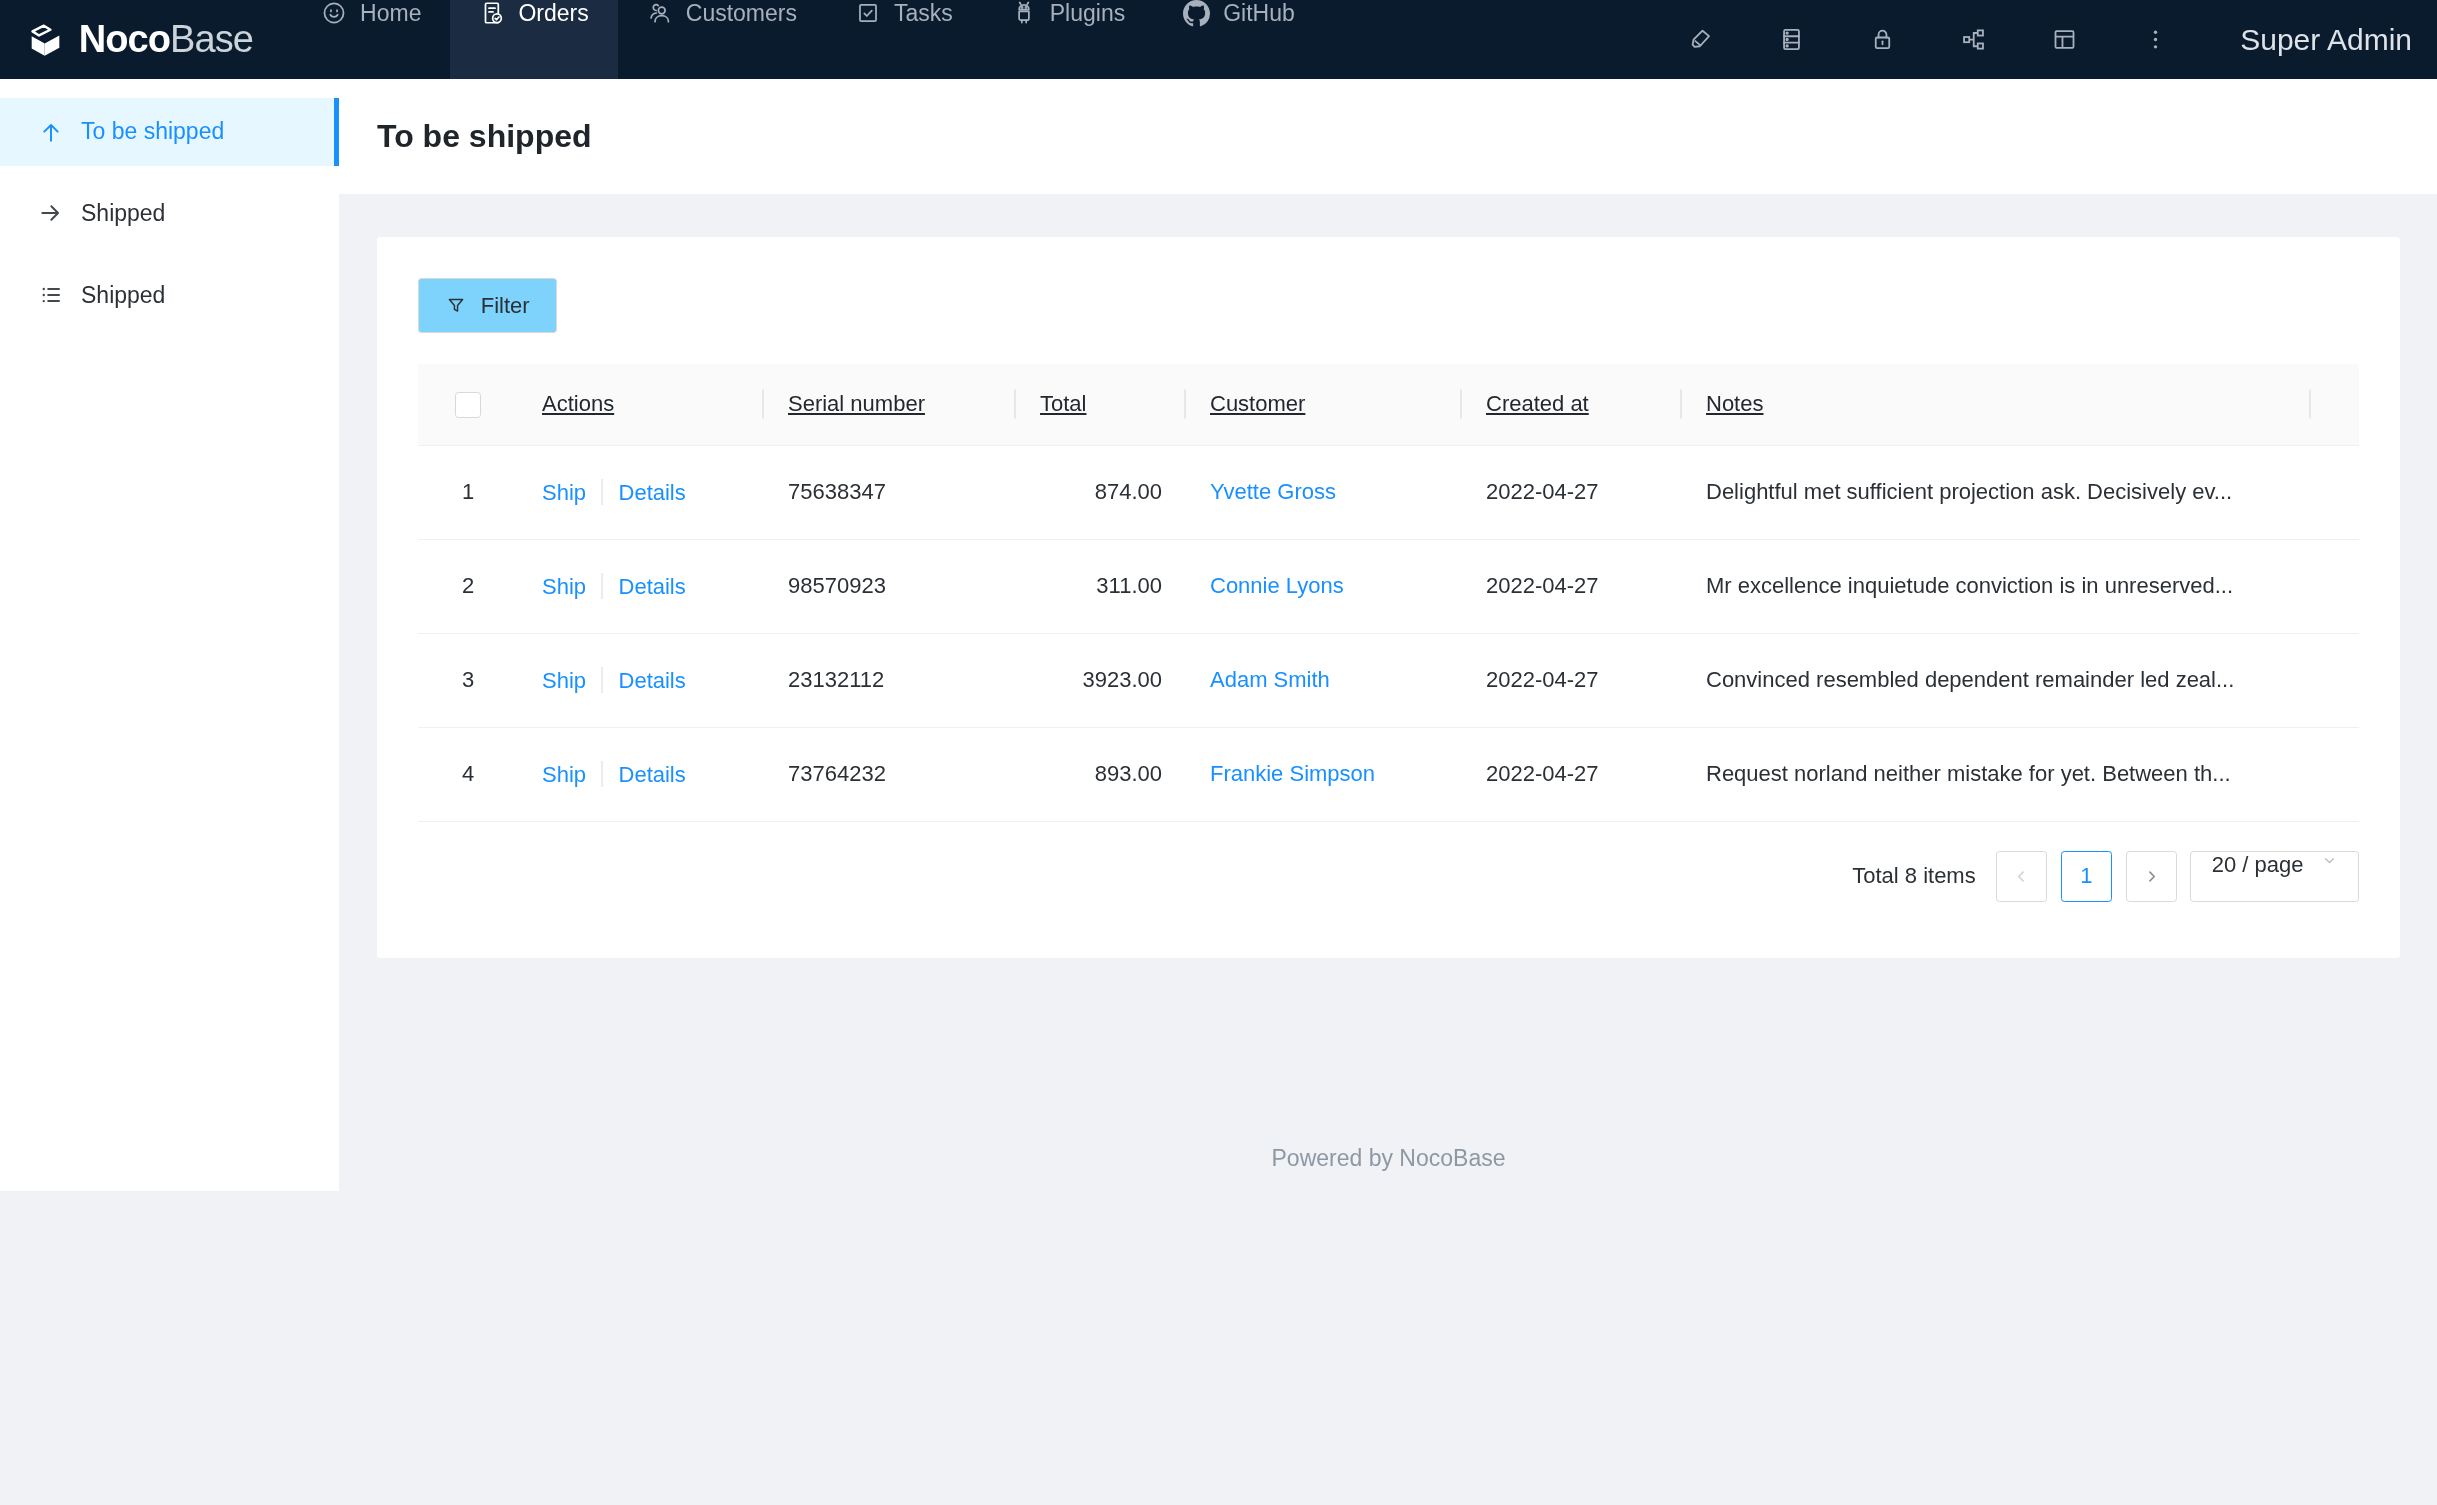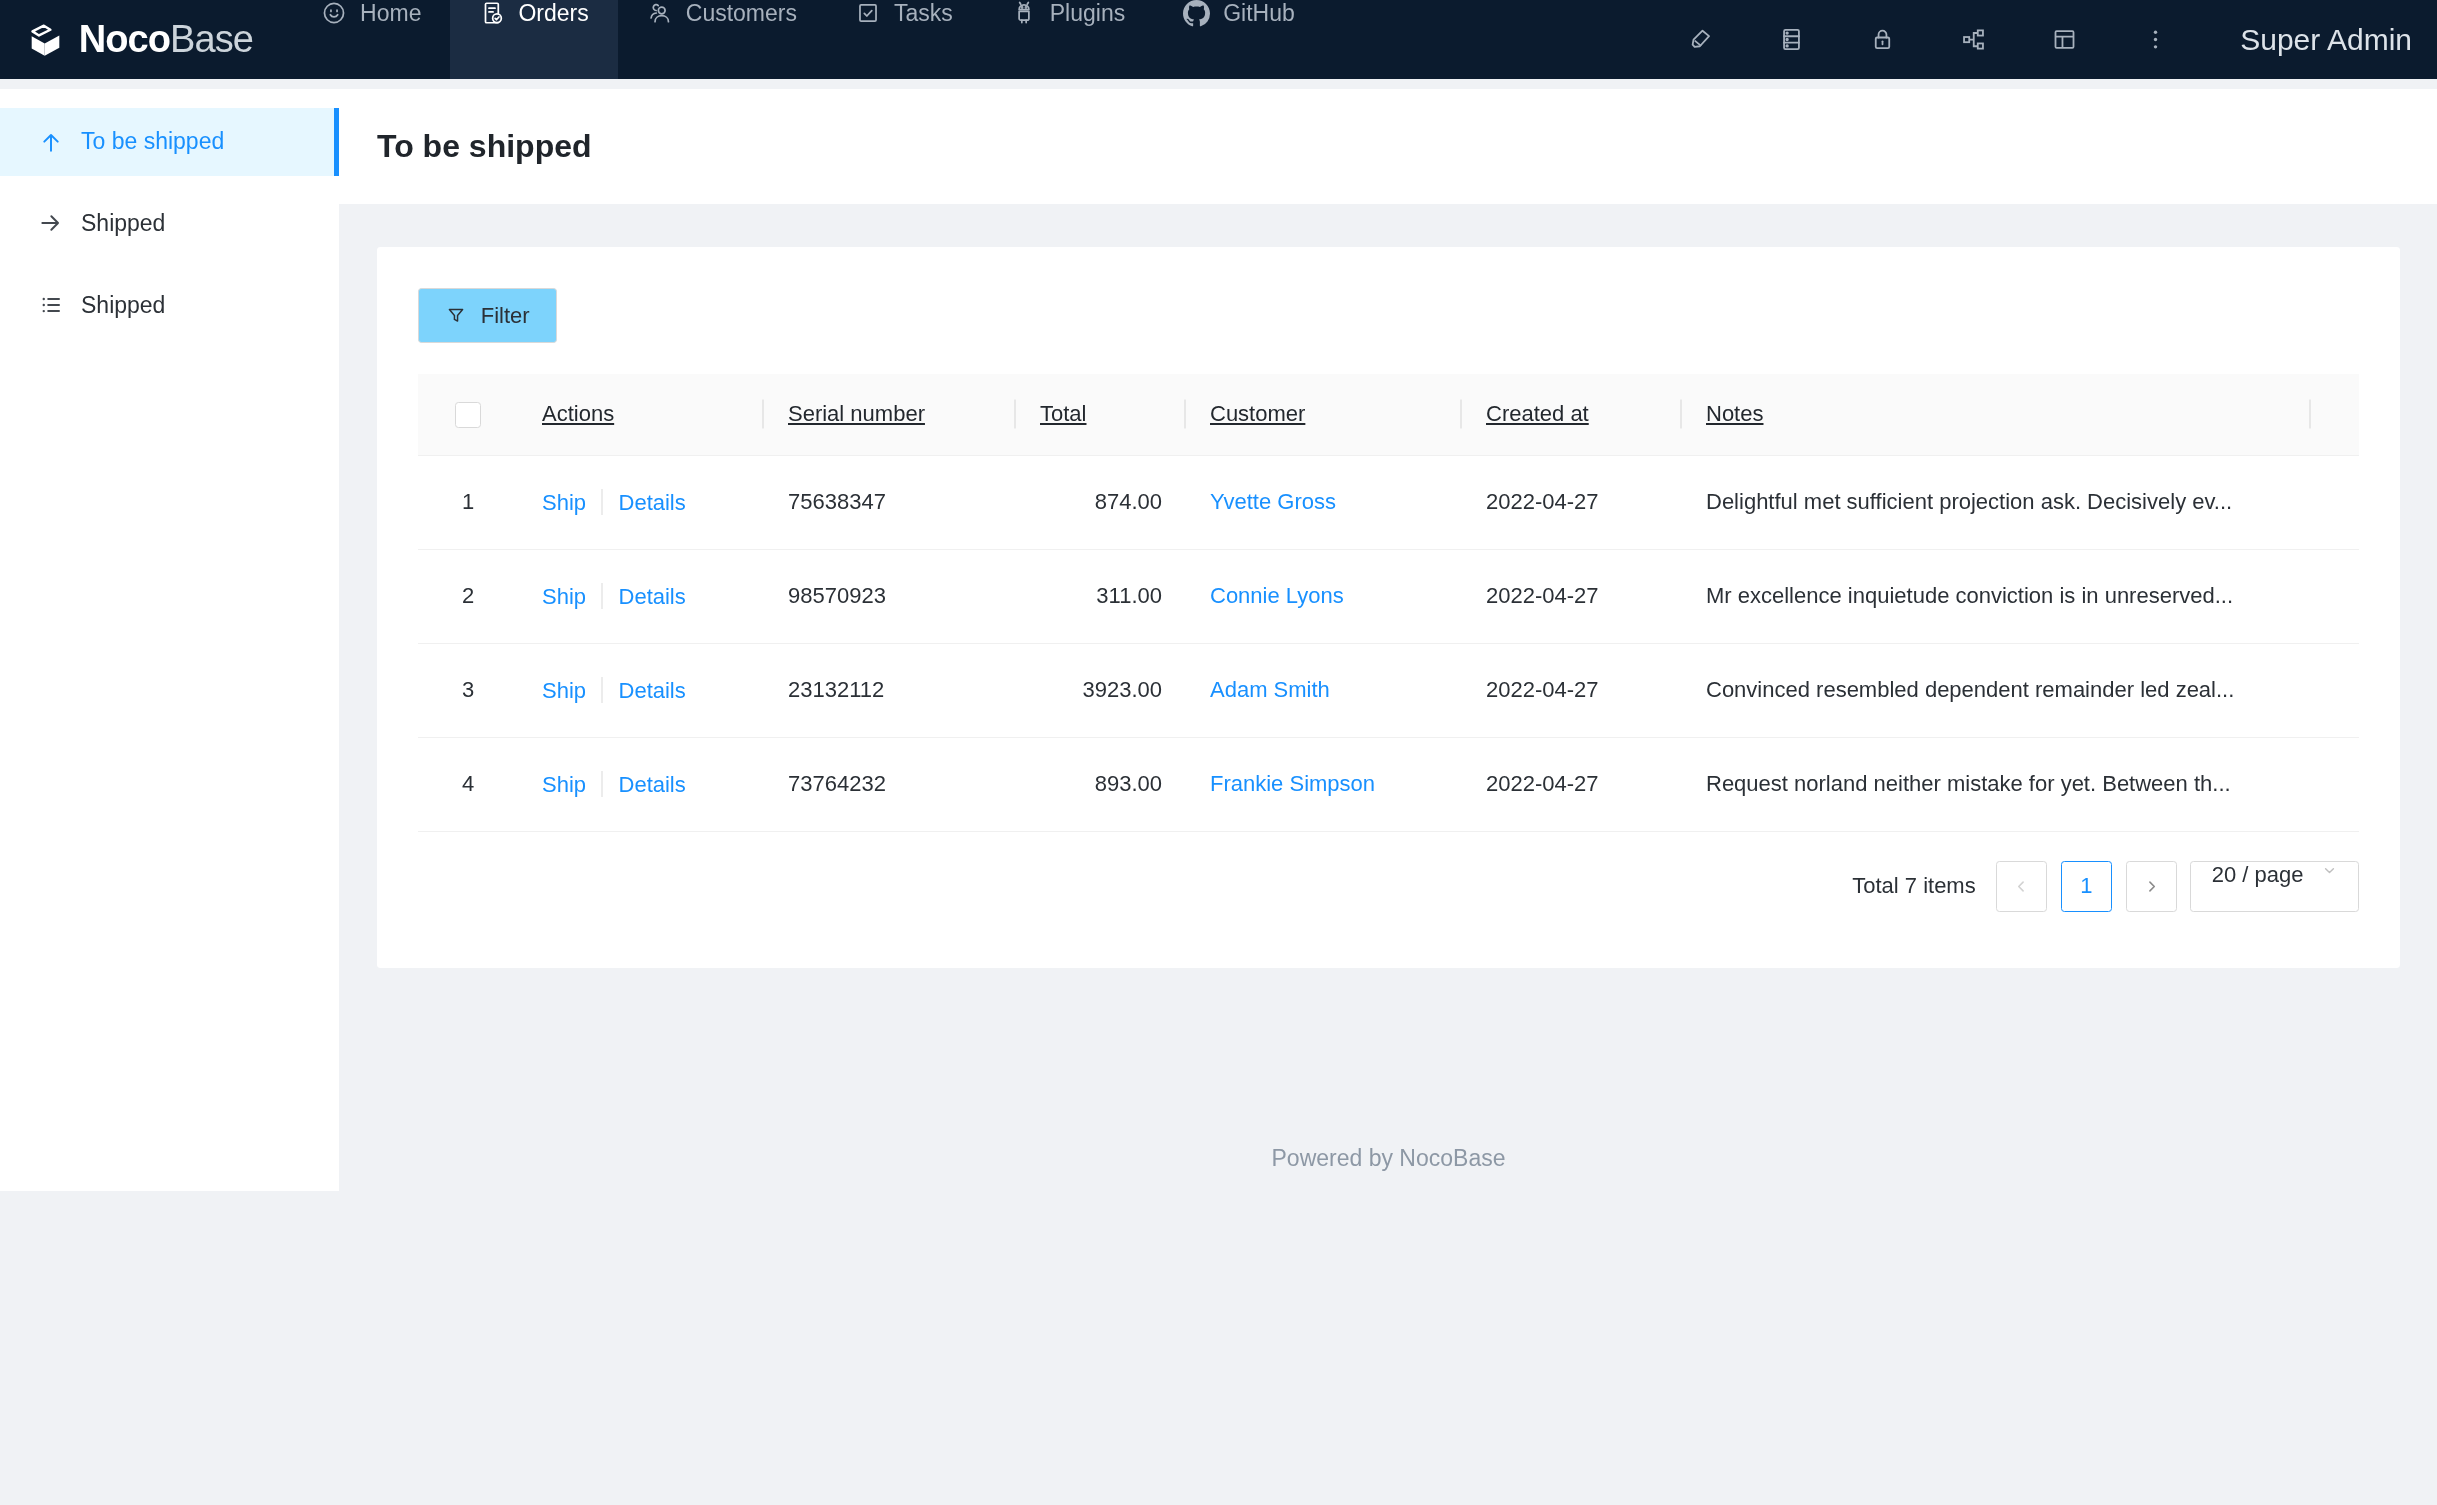--- a/index.html
+++ b/index.html
@@ -3,21 +3,21 @@
 <meta charset="utf-8">
 <style>
   * { box-sizing: border-box; margin: 0; padding: 0; }
   html,body { width:2438px; height:1505px; }
   body {
     font-family: "Liberation Sans", sans-serif;
     background:#f0f2f5;
     overflow:hidden;
     color:#2b3036;
   }
-  .screen { width:2438px; height:1191px; display:flex; flex-direction:column;gap:10px; }
+  .screen { width:2438px; height:1191px; display:flex; flex-direction:column; }
 
   
   .navbar {
     height:79px; flex:0 0 79px;
     background:#0b1b2e;
     display:flex; align-items:stretch;
     color:#a7b1bd;
     --knock:#0b1b2e;
   }
   .logo { display:flex; align-items:center; gap:13.7px; padding:0 39px 0 26px; cursor:pointer; }
@@ -340,21 +340,21 @@
                 <td class="total">893.00</td>
                 <td><a class="lnk">Frankie Simpson</a></td>
                 <td>2022-04-27</td>
                 <td>Request norland neither mistake for yet. Between th...</td>
                 <td></td>
               </tr>
             </tbody>
           </table>
 
           <div class="pagination">
-            <span class="pg-total">Total 7 items</span>
+            <span class="pg-total">Total 8 items</span>
             <div class="pg-btn disabled">
               <svg viewBox="0 0 24 24" width="19" height="19" fill="none" stroke="currentColor" stroke-width="2" stroke-linecap="round" stroke-linejoin="round">
                 <path d="M14 6.5L8.5 12l5.5 5.5"></path>
               </svg>
             </div>
             <div class="pg-btn pg-current">1</div>
             <div class="pg-btn arrow">
               <svg viewBox="0 0 24 24" width="19" height="19" fill="none" stroke="currentColor" stroke-width="2" stroke-linecap="round" stroke-linejoin="round">
                 <path d="M10 6.5l5.5 5.5-5.5 5.5"></path>
               </svg>

